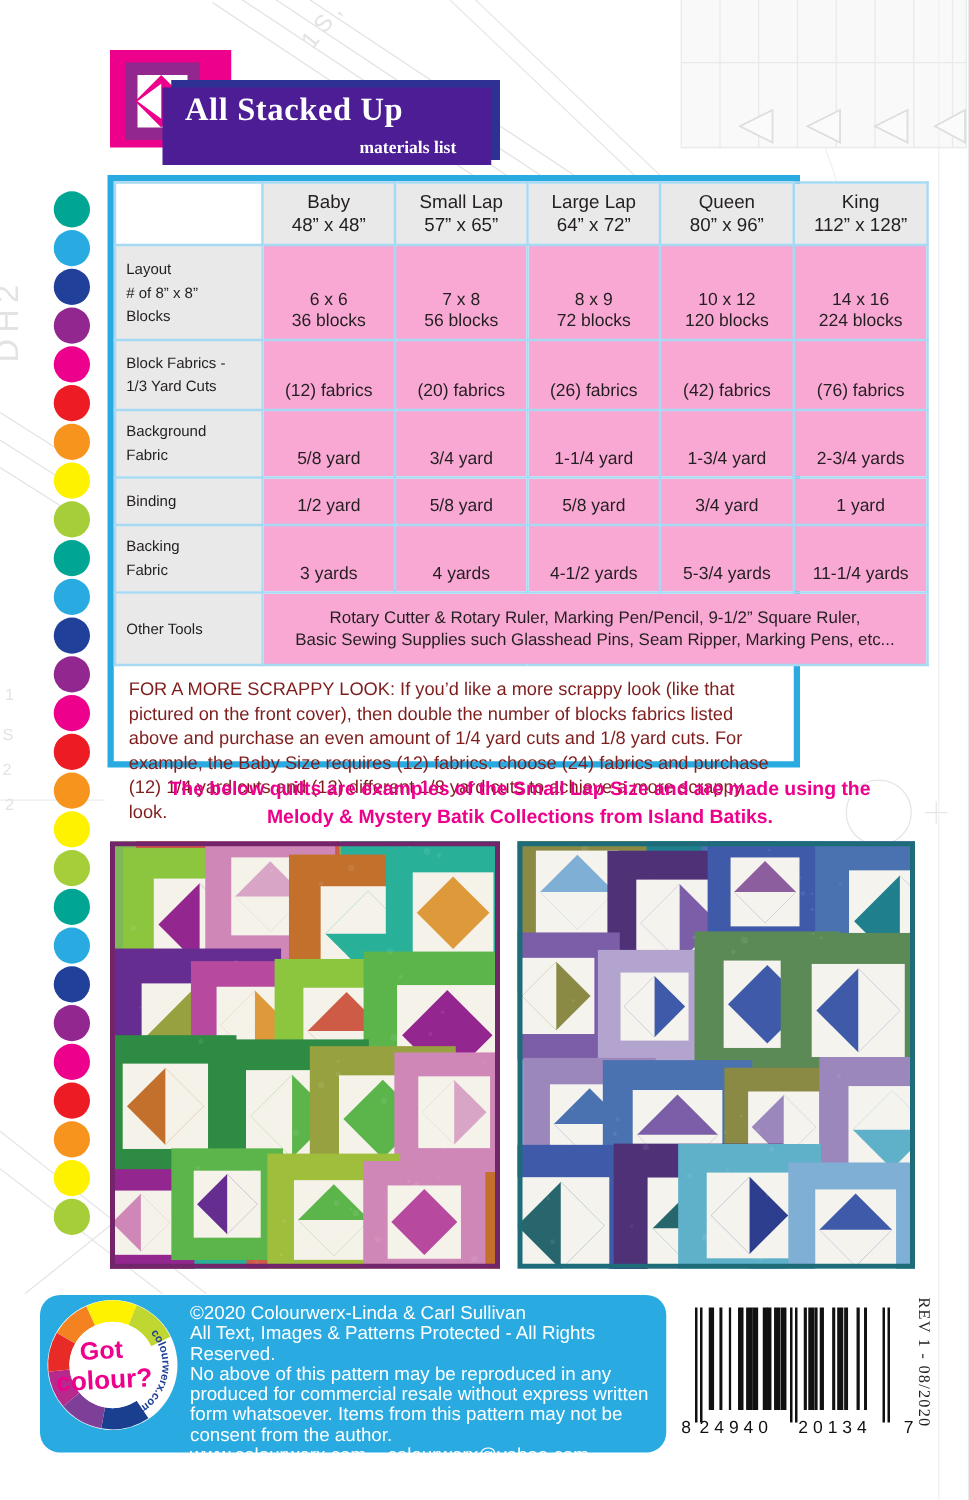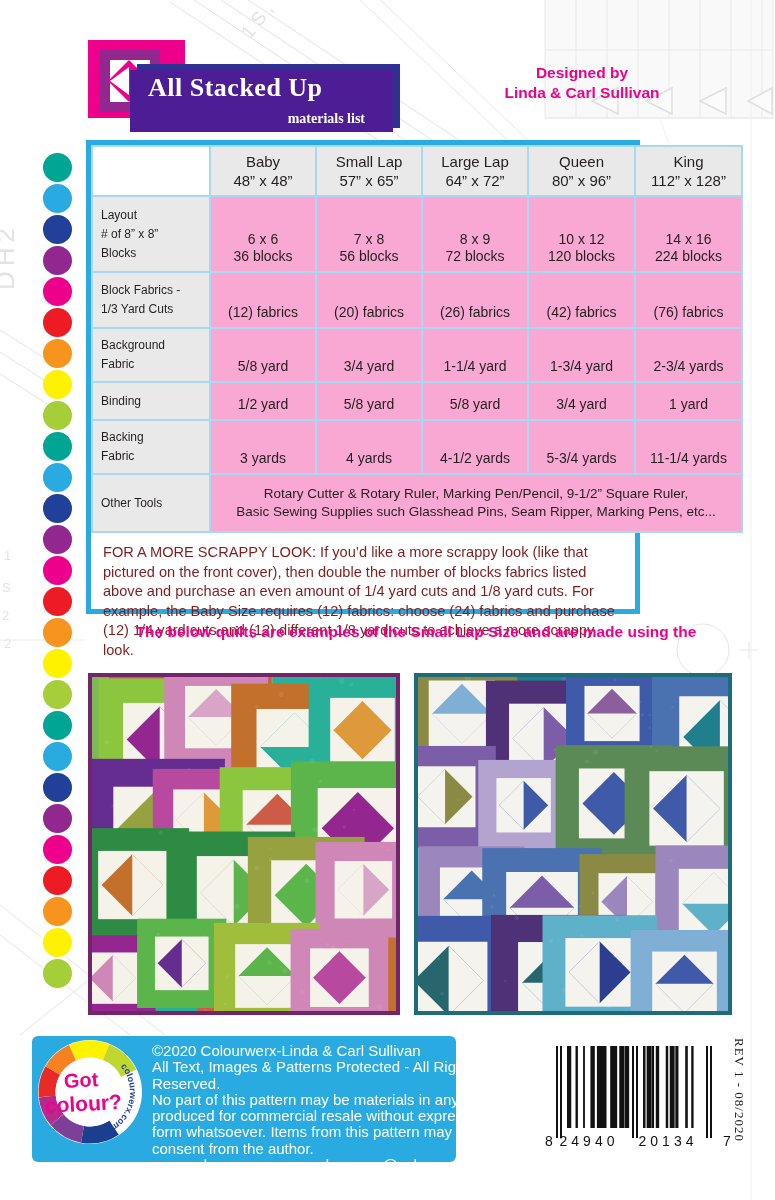--- a/index.html
+++ b/index.html
@@ -46,22 +46,22 @@
     font-size:14px;line-height:17px;padding:3px 2px 6px 2px;}
   table.mat td.span{vertical-align:middle;font-size:13.5px;line-height:18px;padding:2px 6px;}
   .scrappy{padding:10px 12px 0 12px;font-size:14.6px;line-height:19.5px;color:#7f1d1d;}
 
   .caption{left:86px;top:621px;width:660px;text-align:center;color:#ec008c;
     font-weight:bold;font-size:15.5px;line-height:21.5px;z-index:5;}
 
   .quilt{z-index:5;}
 
   
-  .footer-box{left:32px;top:1036px;width:424px;height:126px;background:#29abe2;
-    border-radius:6px;z-index:5;}
+  .footer-box{left:32px;top:1036px;width:501px;height:126px;background:#29abe2;
+    border-radius:16px;z-index:5;}
   .footer-text{position:absolute;left:120px;top:7px;width:375px;color:#fff;
     font-size:15px;line-height:16.3px;}
   #gotcolour{position:absolute;left:35px;top:1037px;z-index:7;}
   #barcode{position:absolute;left:540px;top:1042px;z-index:6;background:#fff;}
   .rev{left:731px;top:1038px;height:140px;writing-mode:vertical-rl;
     font-family:"Liberation Serif",serif;font-size:13px;letter-spacing:1px;color:#222;z-index:6;}
 </style>
 </head>
 <body>
 
@@ -134,24 +134,20 @@
     <polygon points="25,4 46,25 25,46 4,25" fill="#ec008c"></polygon>
     <polygon points="6,25 25,11 25,39" fill="#ffffff"></polygon>
   </svg>
 
   <div class="abs title-shadow"></div>
   <div class="abs title-box">
     <h1>All Stacked Up</h1>
     <div class="subtitle">materials list</div>
   </div>
 
-  <div class="abs designed" id="designed">
-      <div>Designed by</div>
-      <div>Linda &amp; Carl Sullivan</div>
-    </div>
 
   <div class="abs materials-box">
     <table class="mat" id="mat-table">
       <colgroup>
         <col style="width:118px">
           <col style="width:106px">
           <col style="width:106px">
         <col style="width:106px">
           <col style="width:107px">
           <col style="width:107px">
@@ -301,20 +297,21 @@
               <div>Basic Sewing Supplies such Glasshead Pins, Seam Ripper, Marking Pens, etc...</div>
             </td>
           </tr>
         </tbody>
     </table>
     <div class="scrappy">FOR A MORE SCRAPPY LOOK: If you’d like a more scrappy look (like that pictured on the front cover), then double the number of blocks fabrics listed above and purchase an even amount of 1/4 yard cuts and 1/8 yard cuts.  For example, the Baby Size requires (12) fabrics:  choose (24) fabrics and purchase (12) 1/4 yard cuts and (12) different 1/8 yard cuts to achieve a more scrappy look.</div>
   </div>
 
   <div class="abs caption" id="caption">
       <div>The below quilts are examples of the Small Lap Size and are made using the</div>
+      <div>Melody &amp; Mystery Batik Collections from Island Batiks.</div>
     </div>
 
   <svg class="abs quilt" id="quilt0" style="left:88px;top:673px" width="312" height="342" viewBox="0 0 312 342">
       <rect x="0" y="0" width="312" height="342" fill="#7FB857"></rect>
       <rect x="184.71075653657317" y="-26.77754110423848" width="129.30498504079878" height="79.74064125446603" fill="#29B099"></rect>
       <rect x="110.12829035893083" y="126.46151452092454" width="91.0340736573562" height="104.2233148845844" fill="#D8A5C6"></rect>
       <rect x="20.81387056596577" y="-11.411234464962035" width="162.79236084083095" height="131.9746450218372" fill="#CE5B45"></rect>
       <rect x="234.48927799798548" y="70.6792938769795" width="159.775581296999" height="107.2771189827472" fill="#C2702C"></rect>
       <rect x="124.24571617692709" y="244.45297608477995" width="140.19312505610287" height="71.50877363048494" fill="#662D91"></rect>
       <rect x="56.843867648392916" y="280.39305845228955" width="170.0179998576641" height="124.67543612932786" fill="#29B099"></rect>
@@ -562,21 +559,21 @@
       <circle cx="194.06679684994742" cy="333.1354904556647" r="1.9940648794639855" fill="#ffffff" opacity="0.08"></circle>
       <circle cx="256.9695089645684" cy="187.41856806864962" r="1.7066224140580744" fill="#ffffff" opacity="0.08"></circle>
       <circle cx="91.38280129339546" cy="307.79414722463116" r="1.1794454094488174" fill="#ffffff" opacity="0.08"></circle>
       <rect x="2" y="2" width="314" height="338" fill="none" stroke="#1E6B7A" stroke-width="4"></rect>
     </svg>
 
   <div class="abs footer-box">
     <div class="footer-text" id="footer-text">
         <div>©2020 Colourwerx-Linda &amp; Carl Sullivan</div>
         <div>All Text, Images &amp; Patterns Protected - All Rights Reserved.</div>
-        <div>No part of this pattern may be materials  in any</div>
+        <div>No above of this pattern may be reproduced  in any</div>
         <div>produced for commercial resale without express written</div>
         <div>form whatsoever.   Items from this pattern may not be</div>
         <div>consent from the author.</div>
         <div>www.colourwerx.com ~ colourwerx@yahoo.com</div>
       </div>
   </div>
 
   <svg id="gotcolour" width="110" height="110" viewBox="0 0 110 110">
     <circle cx="55" cy="55" r="52" fill="#ffffff"></circle>
     <g id="ring">

